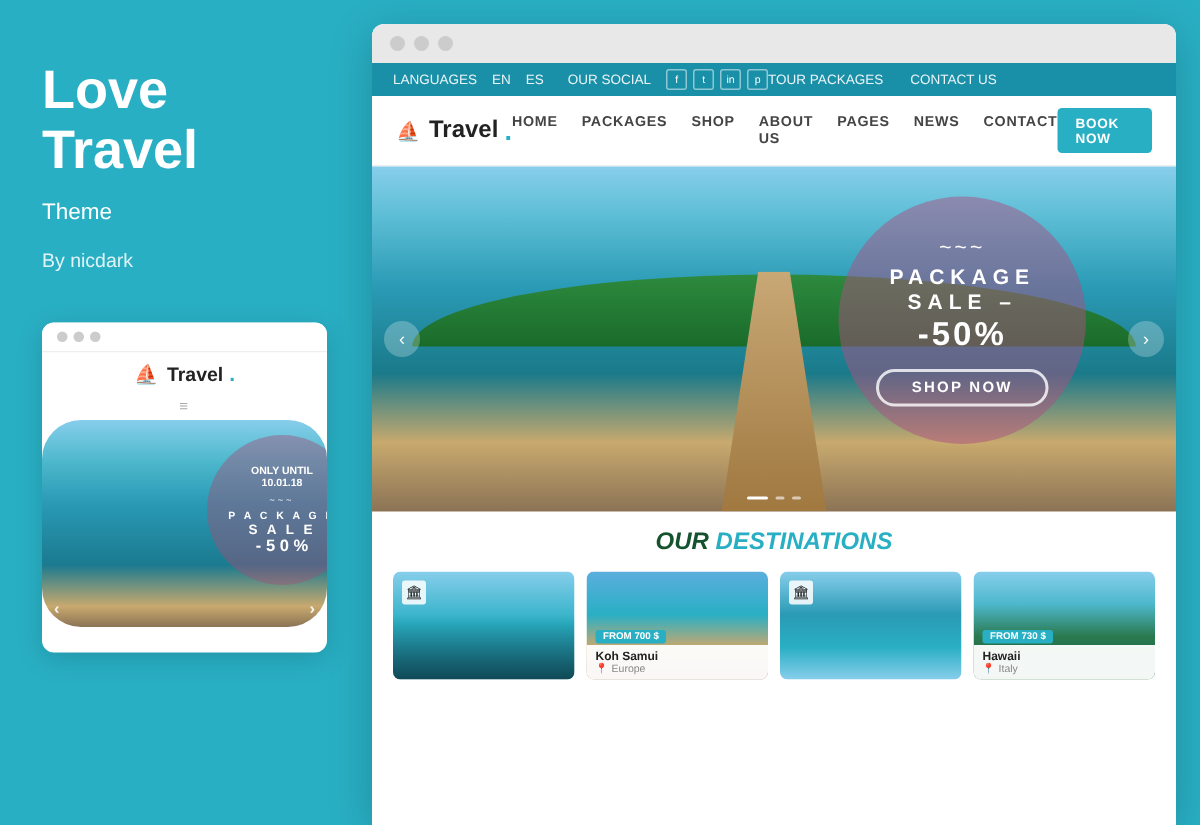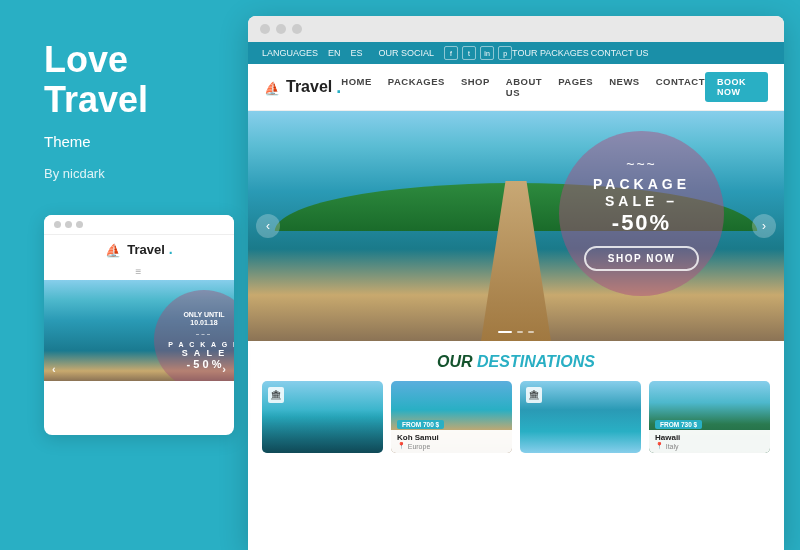--- a/index.html
+++ b/index.html
@@ -11,21 +11,21 @@
       background: #29afc4;
       display: flex;
       flex-direction: row;
     }
 
     
     .left-panel {
       width: 248px;
       min-width: 248px;
       background: #29afc4;
-      padding: 40px 44px;
+      padding: 40px 28px;
       display: flex;
       flex-direction: column;
       gap: 10px;
     }
     .left-panel .title {
       color: #fff;
       font-size: 36px;
       font-weight: 900;
       line-height: 1.1;
     }
@@ -88,24 +88,25 @@
     }
     .mobile-hamburger {
       text-align: center;
       padding: 3px;
       color: #aaa;
       font-size: 10px;
       letter-spacing: 1px;
     }
     .mobile-hero {
       width: 100%;
-      height: 101px;
+      height: 138px;
       background: linear-gradient(180deg, #87CEEB 0%, #4db8cc 20%, #2a9ab5 40%, #1a7a90 70%, #c8a96e 90%, #8B7355 100%);
       position: relative;
       overflow: hidden;
+      border-radius: 26px;
     }
     .mobile-hero-overlay {
       position: absolute;
       right: -20px;
       top: 10px;
       width: 100px;
       height: 100px;
       border-radius: 50%;
       background: rgba(160,80,120,0.45);
       display: flex;
@@ -185,21 +186,21 @@
       color: rgba(255,255,255,0.9);
     }
     .site-top-left {
       display: flex;
       align-items: center;
       gap: 10px;
     }
     .site-top-right {
       display: flex;
       align-items: center;
-      gap: 2px;
+      gap: 18px;
     }
     .social-icons {
       display: flex;
       gap: 4px;
       align-items: center;
     }
     .social-icon {
       width: 14px; height: 14px;
       border: 1px solid rgba(255,255,255,0.5);
       border-radius: 2px;

